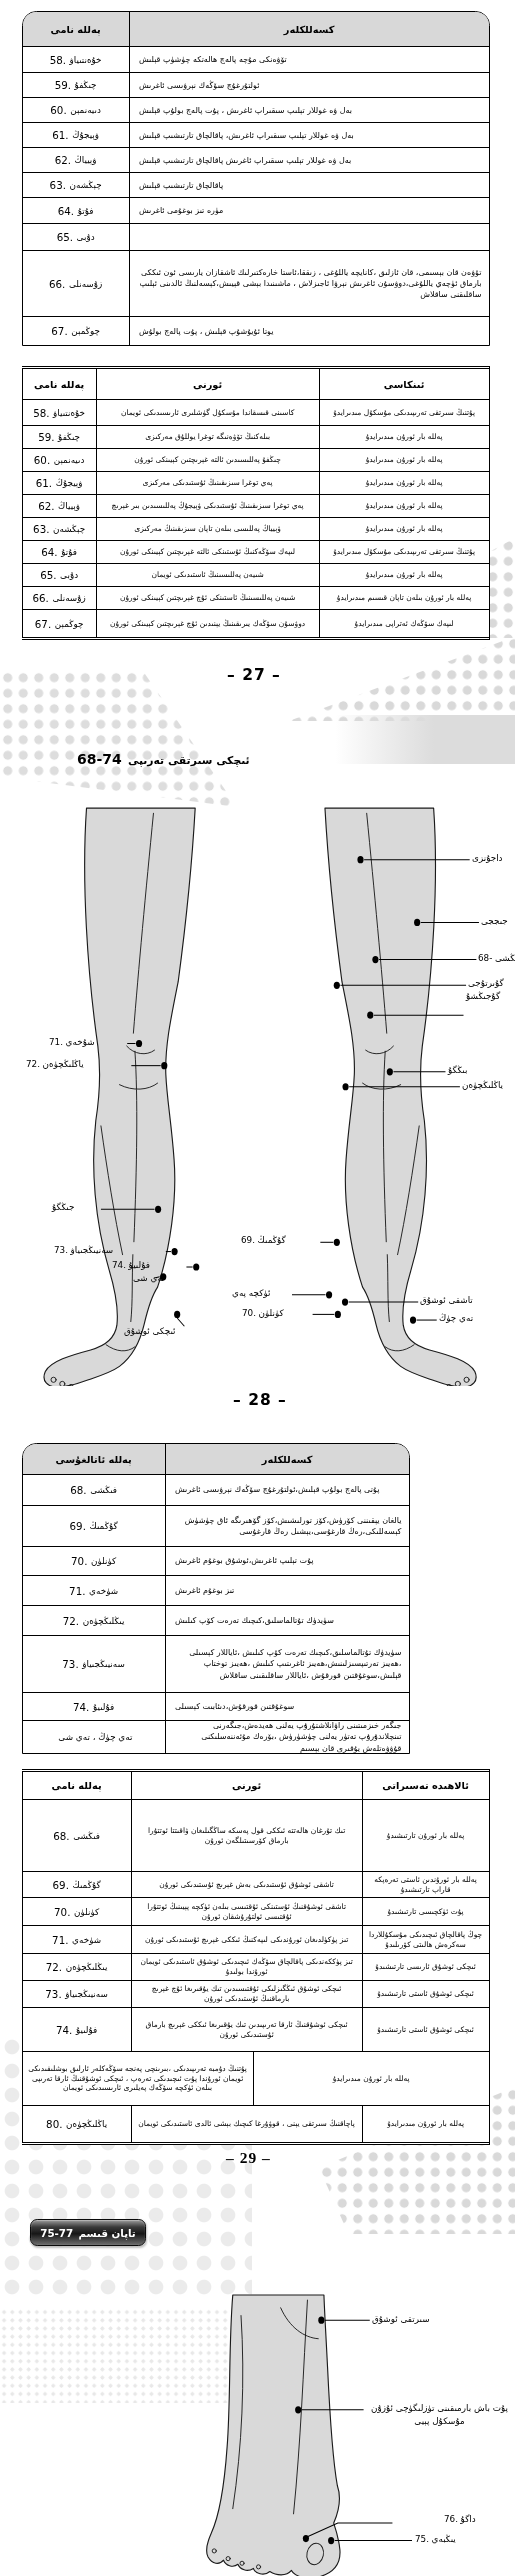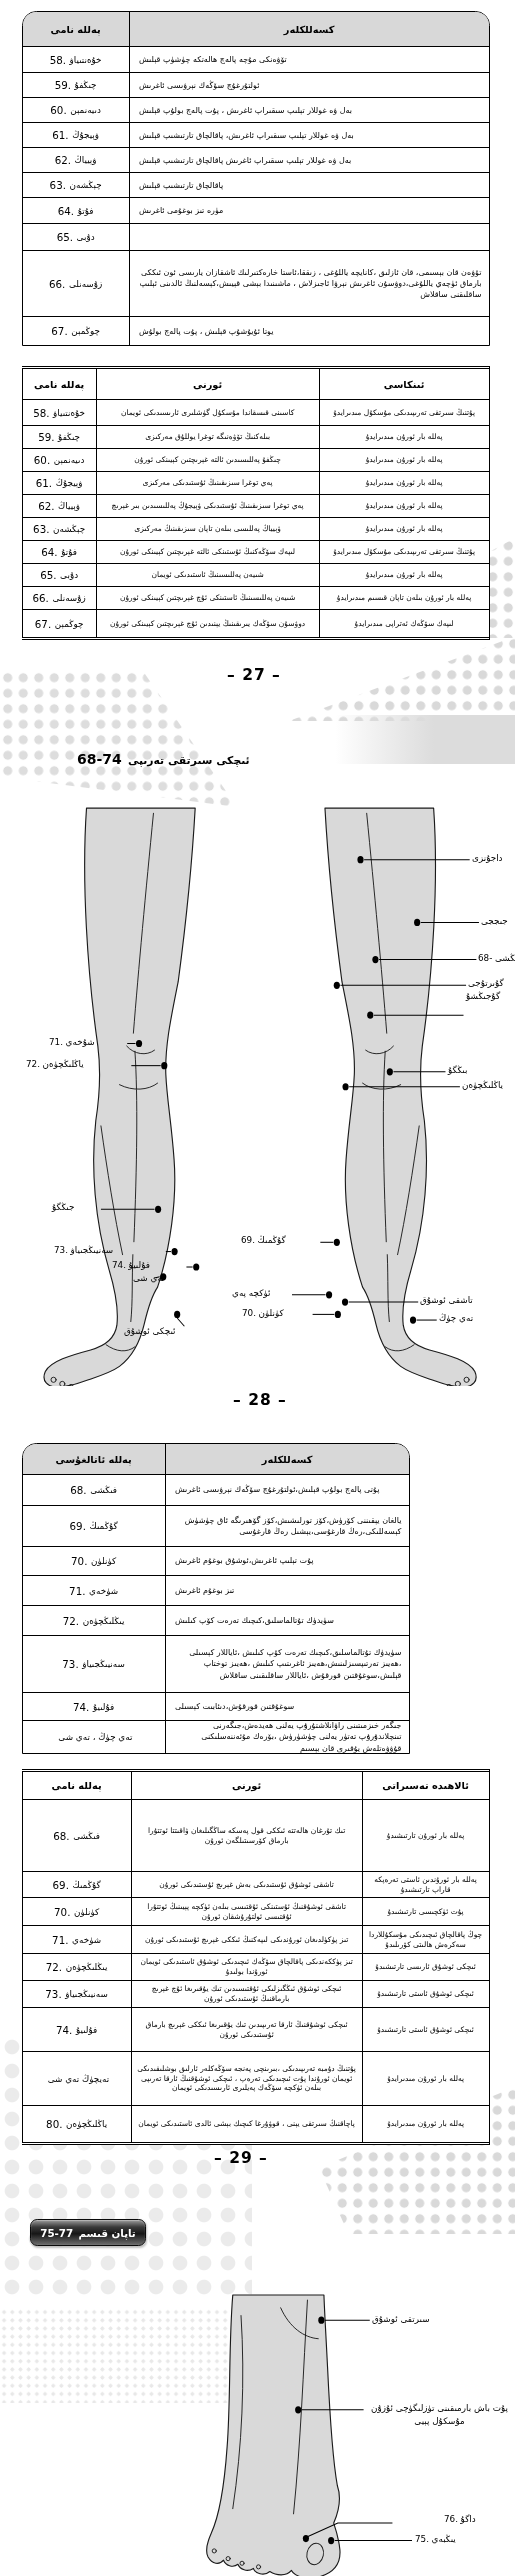--- a/index.html
+++ b/index.html
@@ -579,40 +579,36 @@
         <div class="row">
           <div class="td name-cell name-col brd">
             <span class="num">74.</span>
             <span class="nm" dir="rtl">فۇلىيۇ</span>
           </div>
           <div class="td txt-cell loc-col brd" dir="rtl">ئىچكى ئوشۇقنىڭ ئارقا تەرىپىدىن تىك يۇقىرىغا ئىككى غېرىچ بارماق ئۇستىدىكى ئورۇن</div>
           <div class="td txt-cell" style="flex:1" dir="rtl">ئىچكى ئوشۇق ئاستى تارتىشىدۇ</div>
         </div>
 
         <div class="row">
-          <div class="td name-cell name-col brd">
-            <span class="num"></span>
-            <span class="nm" dir="rtl">تەيچۈڭ تەي شى</span>
-          </div>
           <div class="td txt-cell loc-col brd" dir="rtl">پۇتنىڭ دۇمبە تەرىپىدىكى ،بىرىنچى پەنجە سۆڭەكلەر ئارلىق بوشلىقىدىكى ئويمان ئورۇندا پۇت ئىچىدىكى تەرەپ ، ئىچكى ئوشۇقنىڭ ئارقا تەرىپى بىلەن ئۈكچە سۆڭەك پەيلىرى ئارىسىدىكى ئويمان</div>
           <div class="td txt-cell" style="flex:1" dir="rtl">پەللە بار ئورۇن مىدىرايدۇ</div>
         </div>
 
         <div class="row">
           <div class="td name-cell name-col brd">
             <span class="num">80.</span>
             <span class="nm" dir="rtl">ياڭلىڭچۈەن</span>
           </div>
           <div class="td txt-cell loc-col brd" dir="rtl">پاچاقنىڭ سىرتقى يېنى ، قوۋۇرغا كىچىك بېشى ئالدى ئاستىدىكى ئويمان</div>
           <div class="td txt-cell" style="flex:1" dir="rtl">پەللە بار ئورۇن مىدىرايدۇ</div>
         </div>
       </div>
   </div>
 
-  <div class="pagenum" style="left:214px;top:2149px;">– 29 –</div>
+  <div class="pagenum" style="left:226px;top:2149px;font-family:Liberation Serif, serif;">– 29 –</div>
 
   <div class="badge" style="left:30px;top:2219px;">
     <span>75-77</span>
     <span class="nm" dir="rtl">تاپان قىسم</span>
   </div>
 
   <svg class="fig" style="left:0;top:2287px;" width="515" height="294" viewBox="0 0 1000 570">
     <path class="outline" d="M 452,15 C 444,110 448,220 441,310 C 435,395 423,450 410,478 C 402,496 398,512 404,524 C 412,538 426,540 434,530 C 438,540 452,546 462,538 C 466,548 480,554 492,546 C 496,556 512,562 524,552 C 536,560 556,562 566,550 C 572,562 600,570 622,562 C 648,554 662,536 660,510 C 658,488 652,470 648,458 C 660,430 662,405 655,385 C 645,330 640,240 636,155 C 633,95 630,45 629,15 Z"></path>
     <path class="iline" d="M 597,25 C 589,160 584,300 570,440"></path>
     <path class="iline" d="M 468,55 C 476,180 470,310 452,430"></path>

